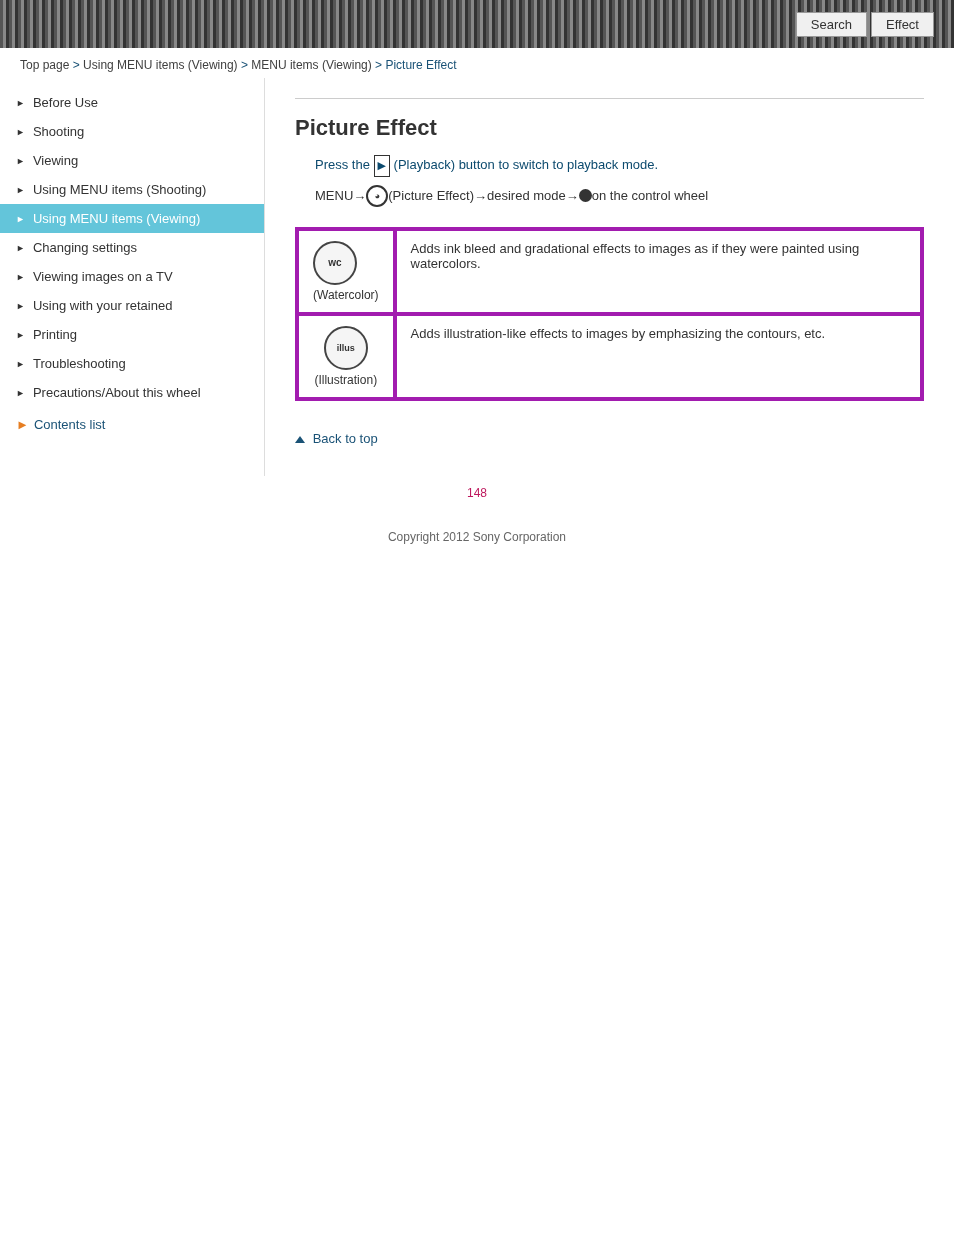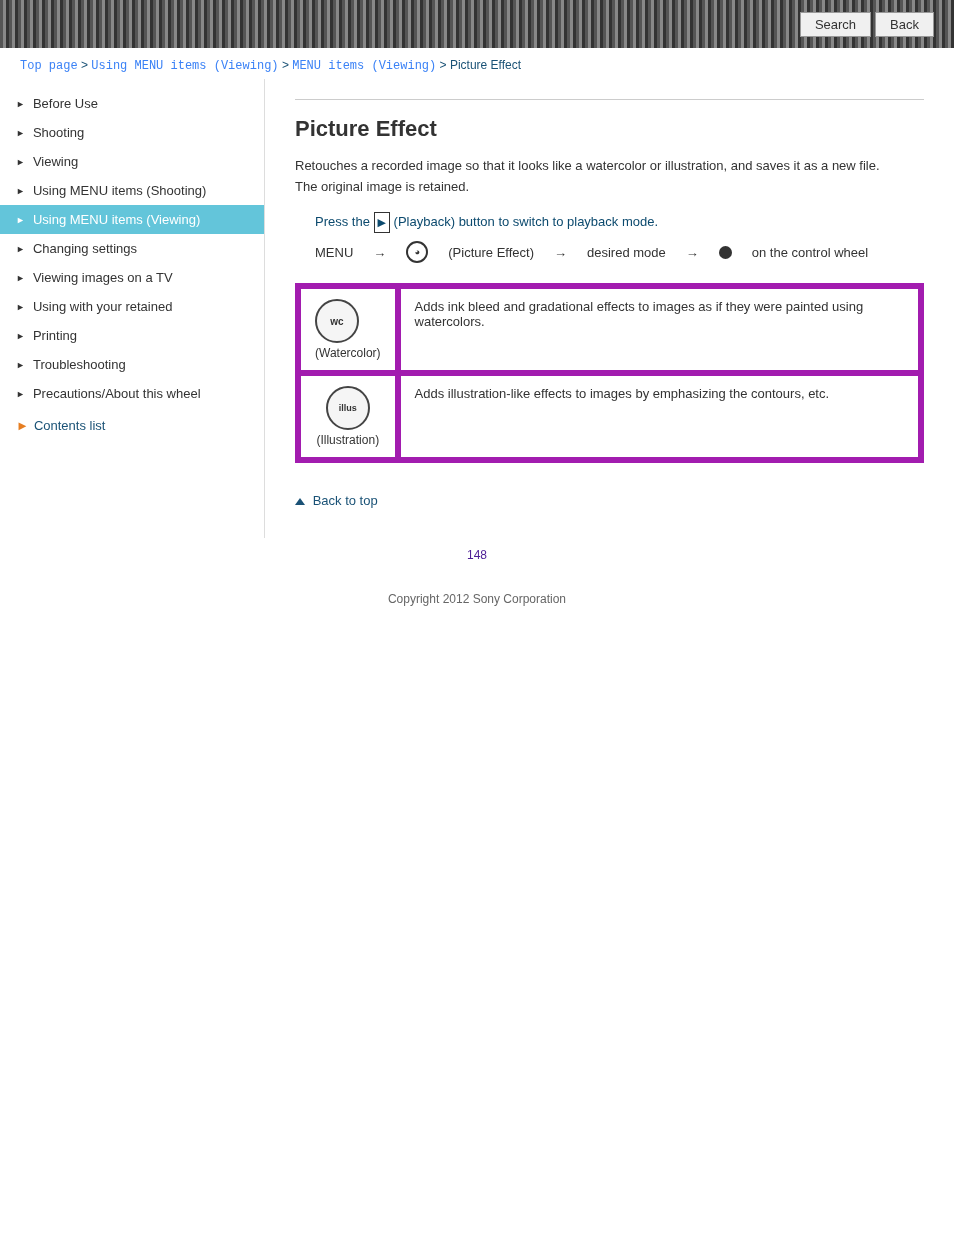--- a/index.html
+++ b/index.html
@@ -26,21 +26,21 @@
       cursor: pointer;
       color: #333;
     }
 
     
     .breadcrumb {
       padding: 10px 20px 6px;
       font-size: 12px;
       color: #1a5276;
     }
-    .breadcrumb a { color: #3b82f6; text-decoration: none; font-family: Liberation Mono, monospace; }
+    .breadcrumb a { color: #404040; text-decoration: none; }
     .breadcrumb .current { color: #1a5276; font-weight: normal; }
 
     
     .main-layout {
       display: flex;
       padding: 0;
     }
 
     
     .sidebar {
@@ -120,32 +120,32 @@
       color: #0c4a6e;
     }
 
     .menu-path {
       font-size: 13px;
       margin-left: 20px;
       margin-bottom: 20px;
       color: #333;
       display: flex;
       align-items: center;
-      gap: 20px;
+      gap: 0;
     }
 
     
     .effect-table {
       width: 100%;
       border-collapse: collapse;
       margin-bottom: 20px;
       font-size: 13px;
     }
     .effect-table td {
-      border: 6px solid #a21caf;
+      border: 4px solid #a21caf;
       padding: 10px 14px;
       vertical-align: top;
     }
     .effect-table .icon-cell {
       width: 90px;
       text-align: center;
       vertical-align: middle;
     }
     .effect-label {
       font-size: 12px;
@@ -179,31 +179,31 @@
     .footer {
       text-align: center;
       padding: 20px;
       font-size: 12px;
       color: #666;
     }
 
     .page-number {
       text-align: center;
       font-size: 12px;
-      color: #4c1d95;
+      color: #be185d;
       padding: 10px 0;
     }
   </style>
 </head>
 <body>
 
 <div class="header">
   <div class="header-buttons">
     <button class="header-btn">Search</button>
-    <button class="header-btn">Back</button>
+    <button class="header-btn">Effect</button>
   </div>
 </div>
 
 <div class="breadcrumb">
   <a href="#">Top page</a>
   <span> &gt; </span>
   <a href="#">Using MENU items (Viewing)</a>
   <span> &gt; </span>
   <a href="#">MENU items (Viewing)</a>
   <span> &gt; </span>
@@ -263,24 +263,20 @@
       <span class="arrow-right">►</span>
       <span>Contents list</span>
     </a>
   </div>
 
   <div class="content">
     <hr class="divider">
 
     <div class="page-title">Picture Effect</div>
 
-    <div class="description">
-      <span>Retouches a recorded image so that it looks like a watercolor or illustration, and saves it as a new file.</span><br>
-      <span>The original image is retained.</span>
-    </div>
 
     <div class="instruction">
       Press the <span style="display:inline-block;border:1px solid #333;padding:1px 3px;font-size:11px;">▶</span>
       (Playback) button to switch to playback mode.
     </div>
 
     <div class="menu-path">
       <span>MENU</span>
       <span>→</span>
       <span style="display:inline-flex;align-items:center;justify-content:center;width:22px;height:22px;border-radius:50%;border:2px solid #333;font-size:9px;font-weight:bold;">◕</span>

